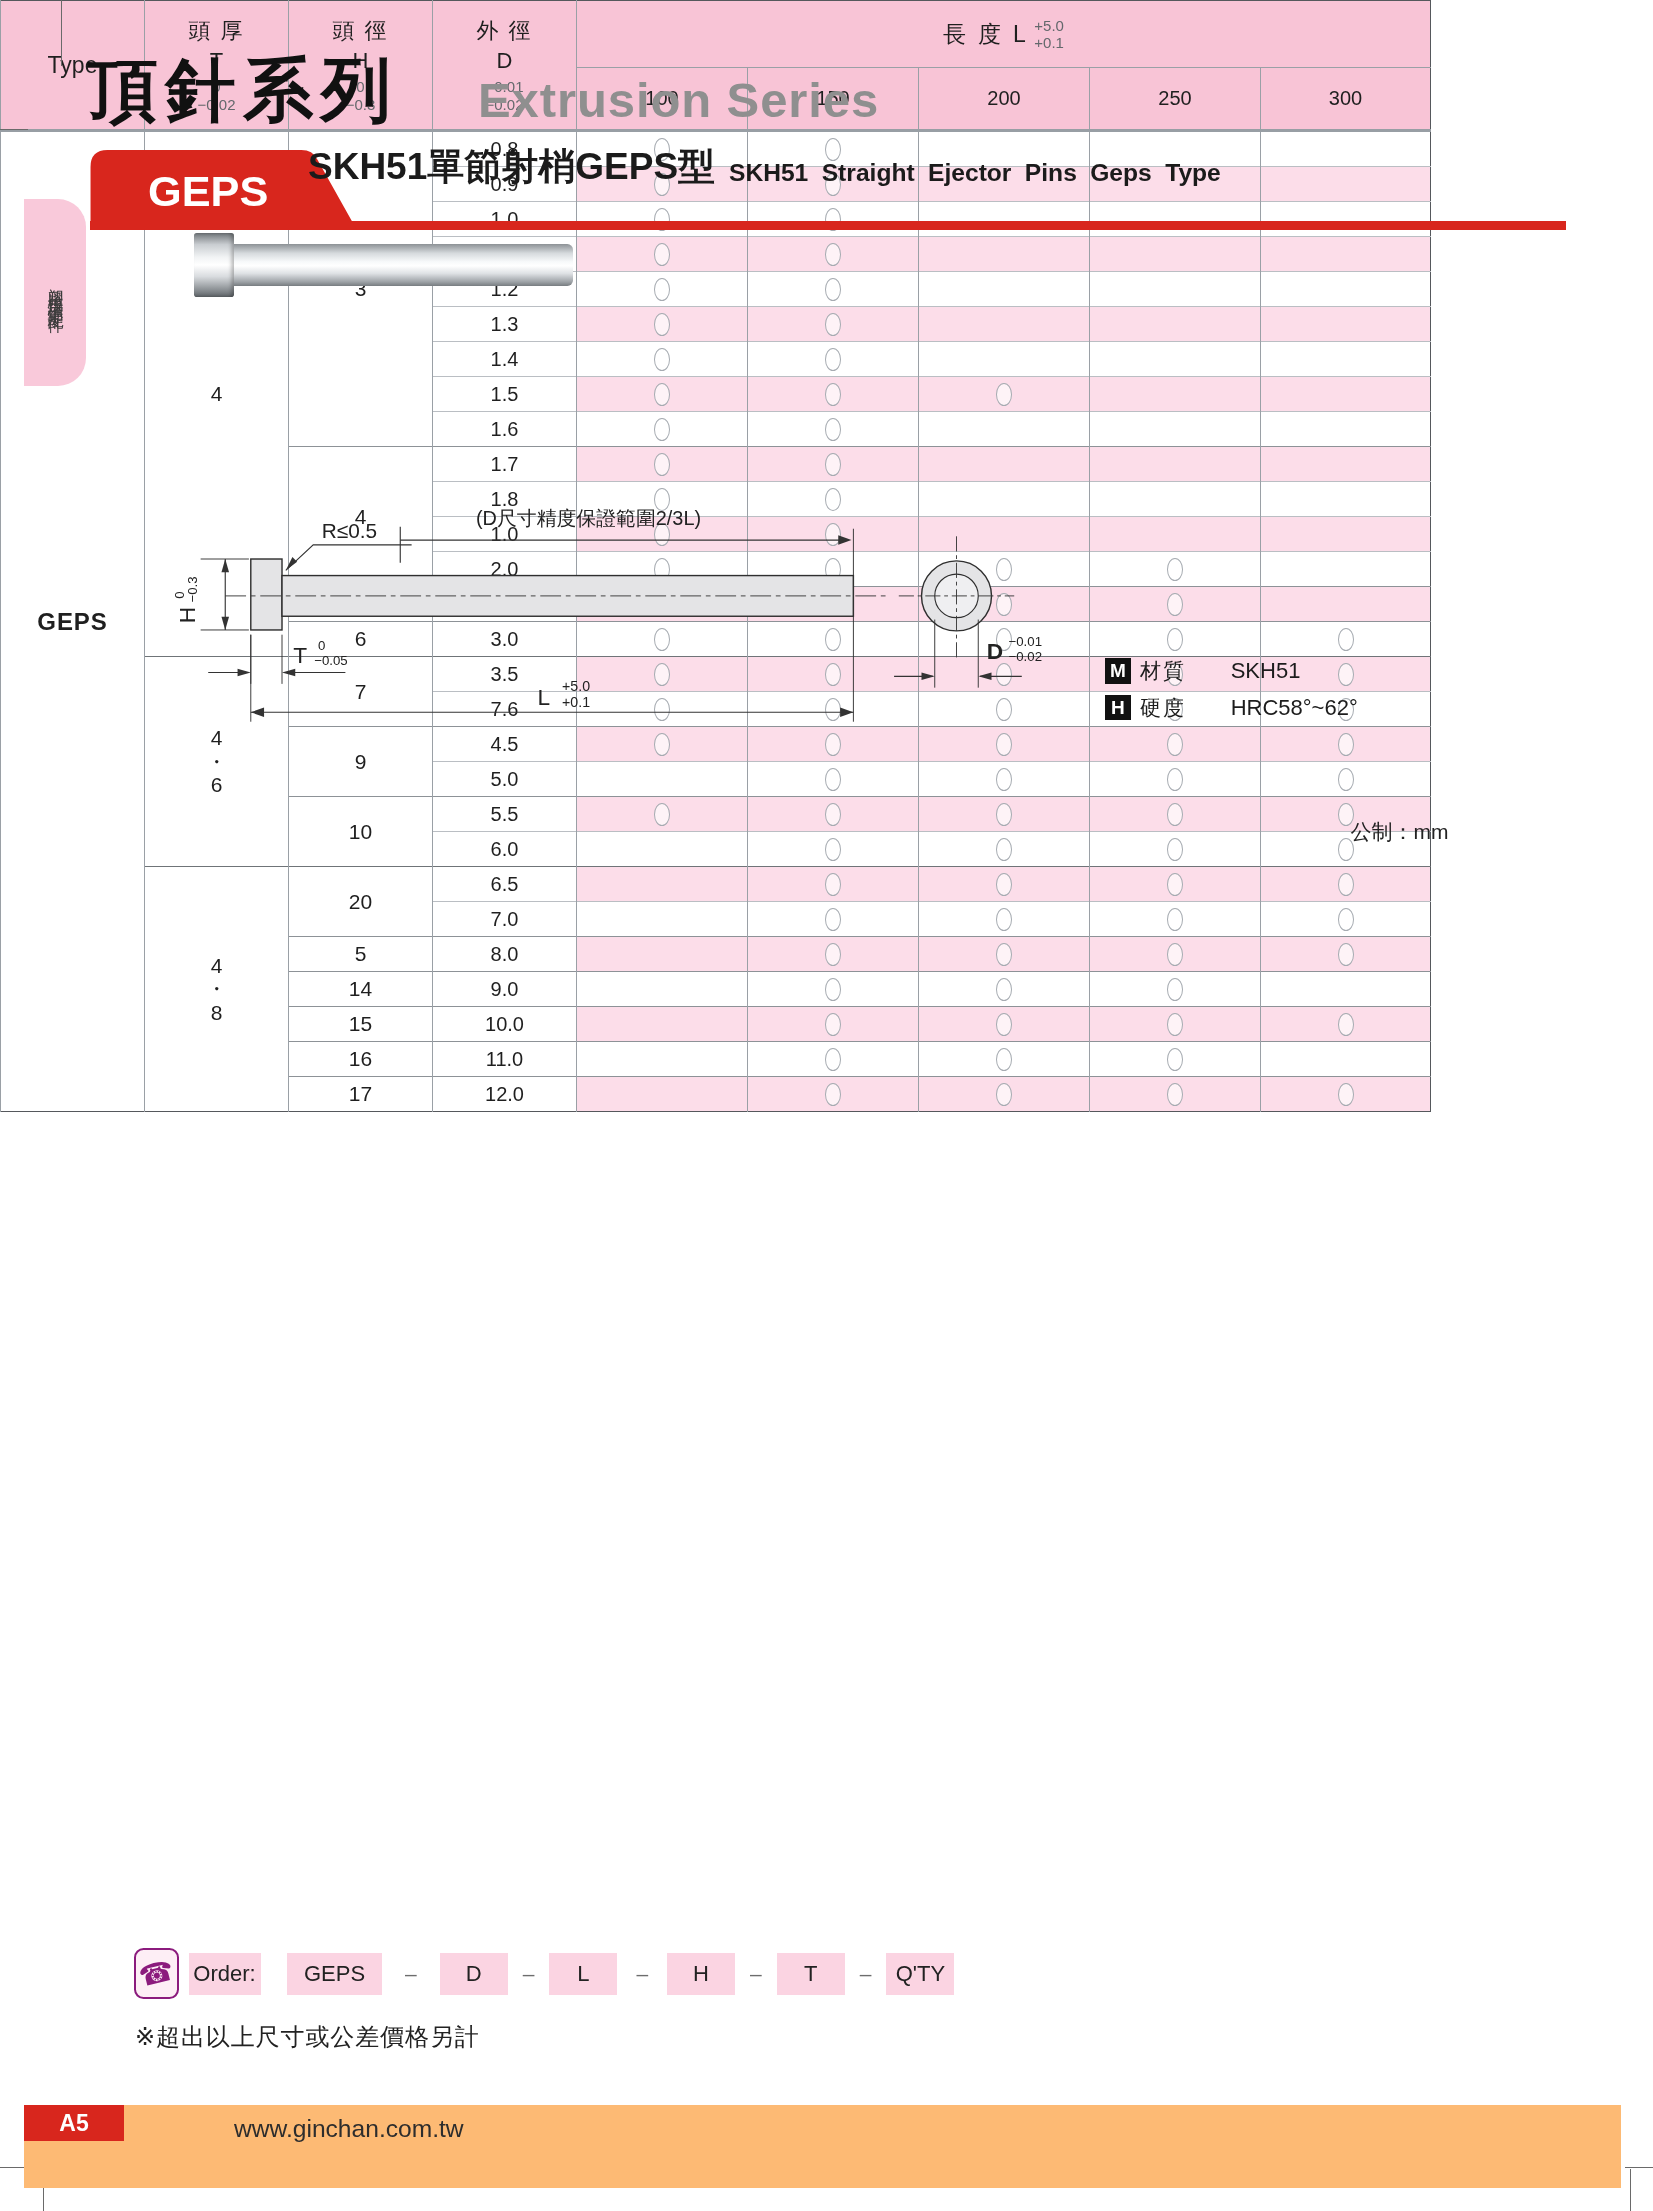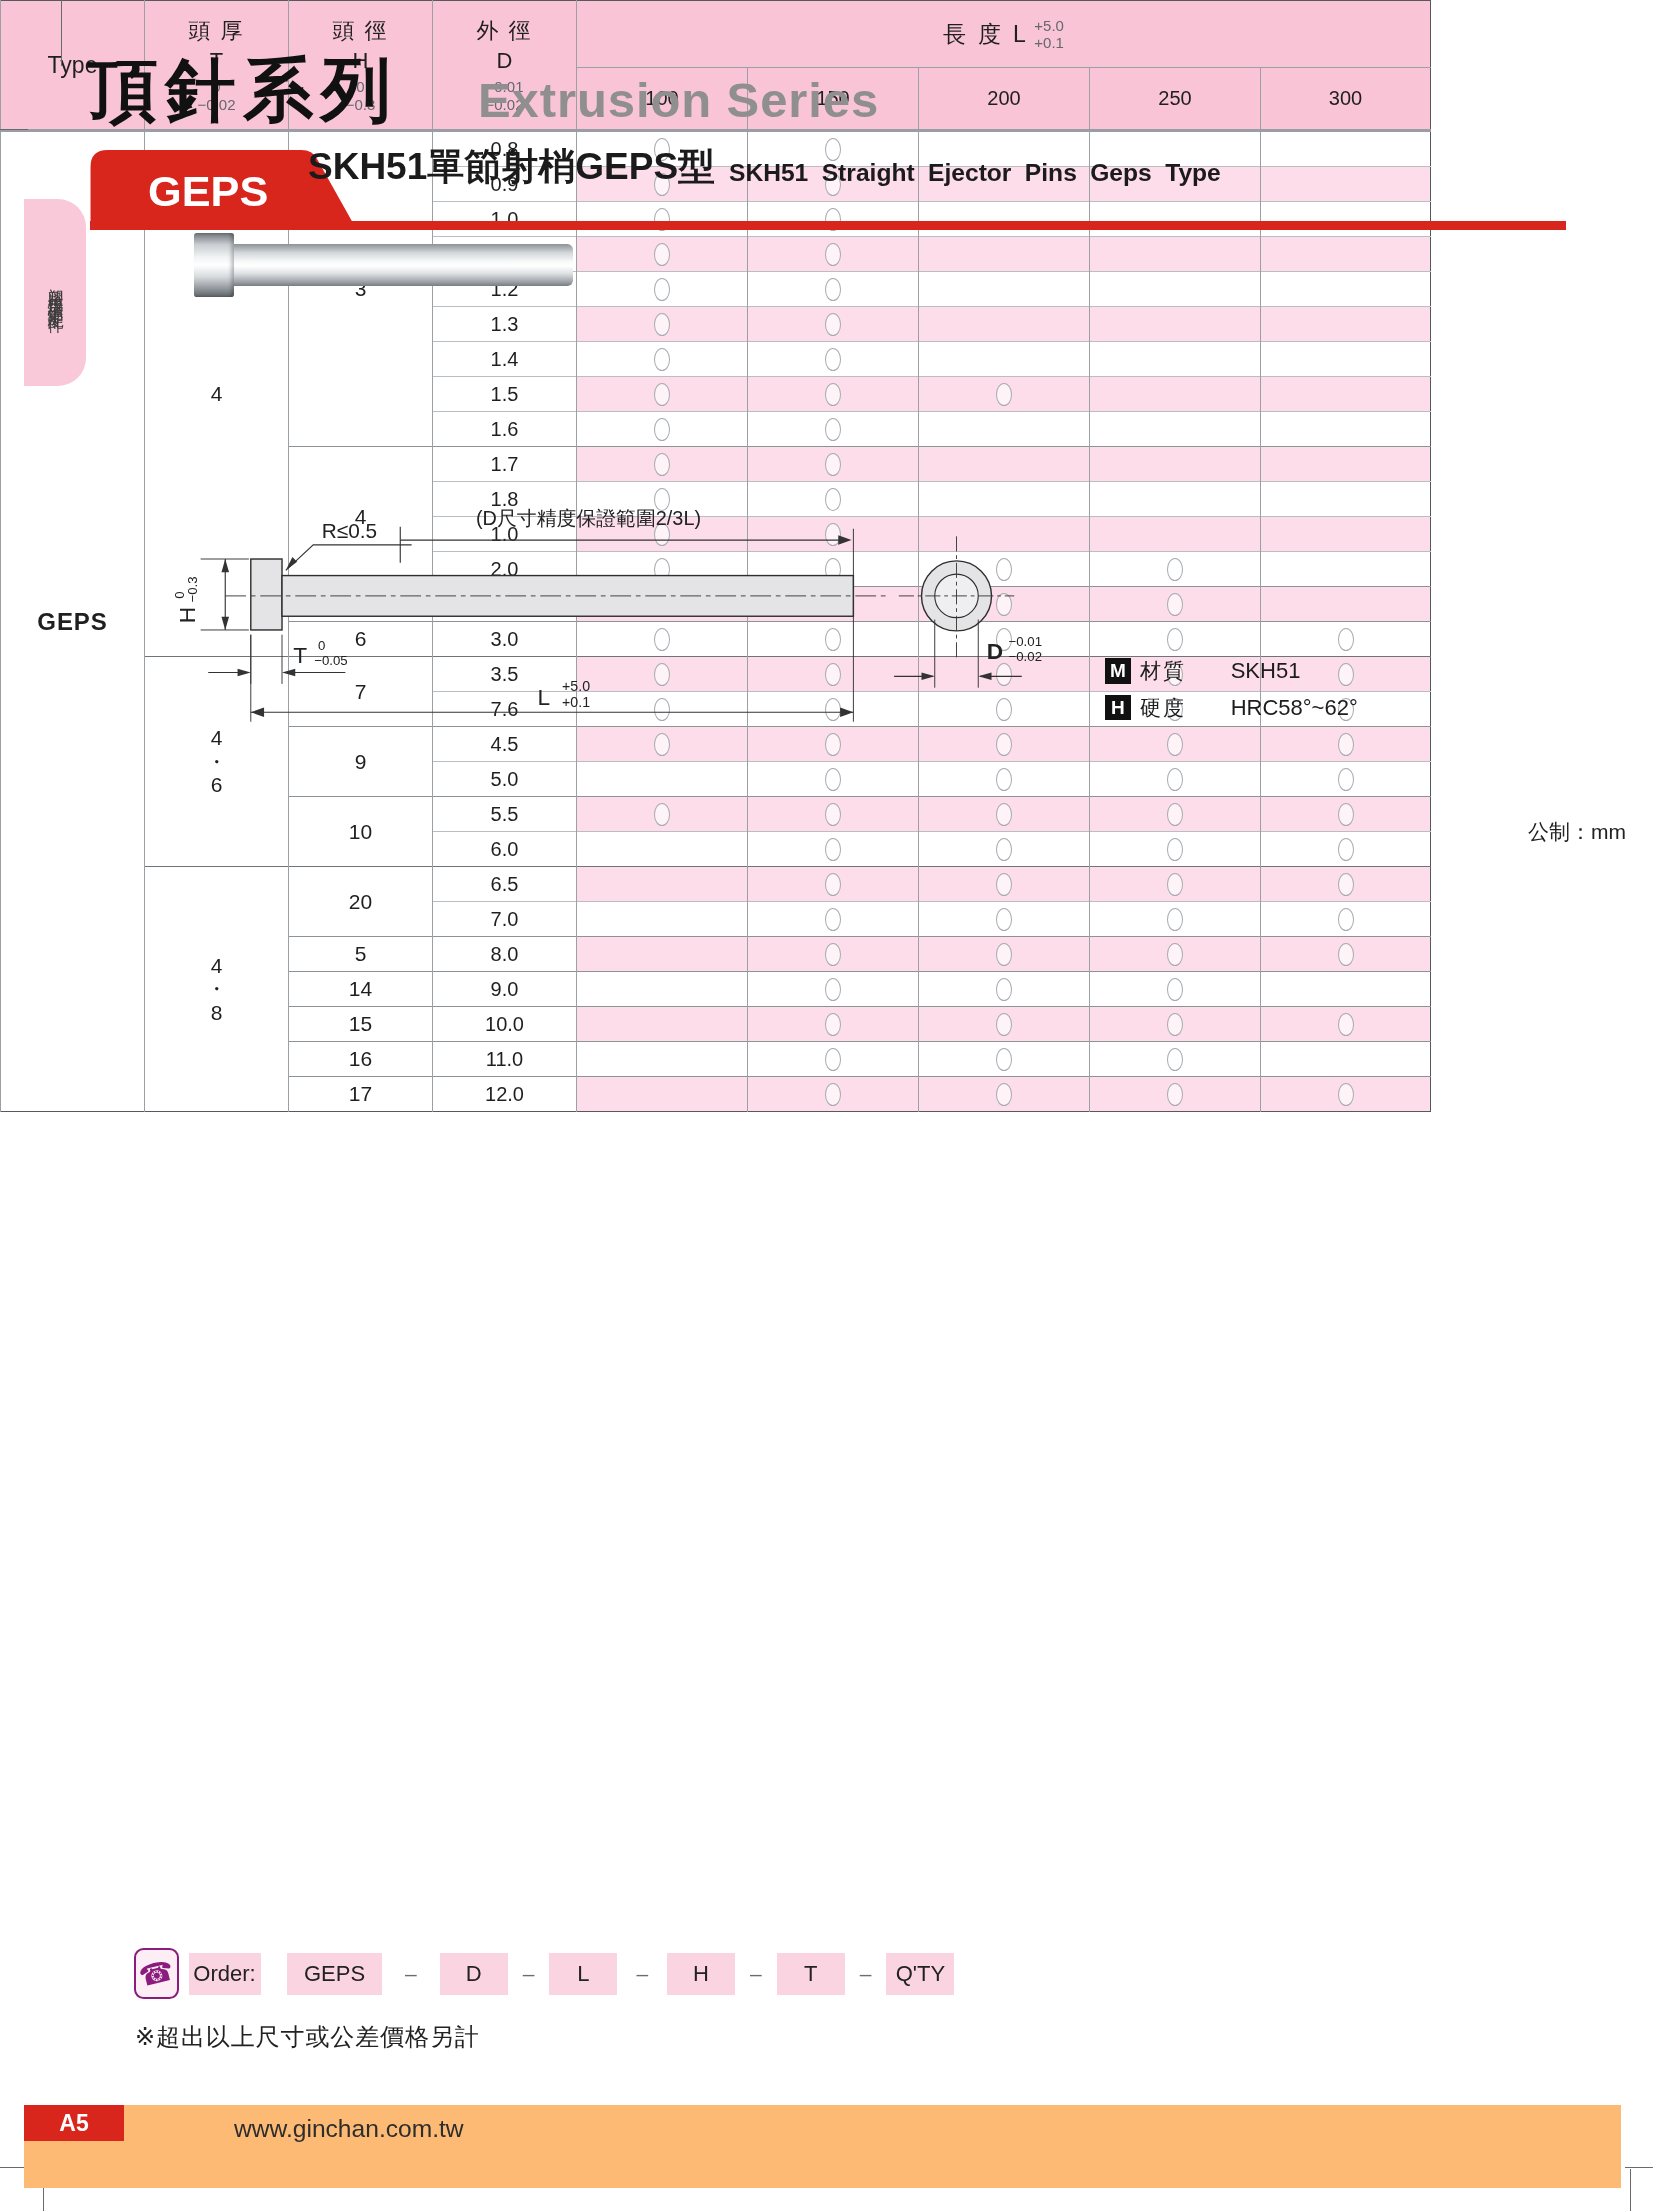--- a/index.html
+++ b/index.html
@@ -36,21 +36,21 @@
   #drawing text{font-family:"Liberation Sans","DejaVu Sans",sans-serif;fill:#222;}
 
   
   #mat-block{left:1105px;top:657px;font-size:21px;}
   .mat-row{display:flex;align-items:center;margin-bottom:8.5px;}
   .mat-icon{width:25.6px;height:25.6px;background:#111;color:#fff;font-weight:bold;font-size:19px;
     display:flex;align-items:center;justify-content:center;margin-right:9.5px;}
   .mat-label{width:66px;letter-spacing:1.9px;}
   .mat-value{font-size:22px;margin-left:24.6px;}
 
-  #unit-label{left:1423px;top:818px;width:203px;text-align:right;font-size:21px;color:#222;}
+  #unit-label{left:1298px;top:818px;width:203px;text-align:center;font-size:21px;color:#222;}
 
   
   #spec-table{left:135px;top:855px;border-collapse:collapse;table-layout:fixed;width:1431px;
     border:1.9px solid #55585c;font-size:20px;color:#1f1f1f;}
   #spec-table th,#spec-table td{padding:0;text-align:center;vertical-align:middle;}
   #spec-table thead th{background:#f8c4d6;border-left:0.9px solid #9aa0a6;font-weight:normal;}
   th.span-col{border-bottom:3.8px solid #989ea4;}
   th.len-top{height:66px;border-bottom:0.9px solid #9aa0a6;}
   th.len-val{height:61px;font-size:20px;border-bottom:3.8px solid #989ea4;}
   .col-title{font-size:22px;letter-spacing:1.9px;margin-bottom:1.9px;}

